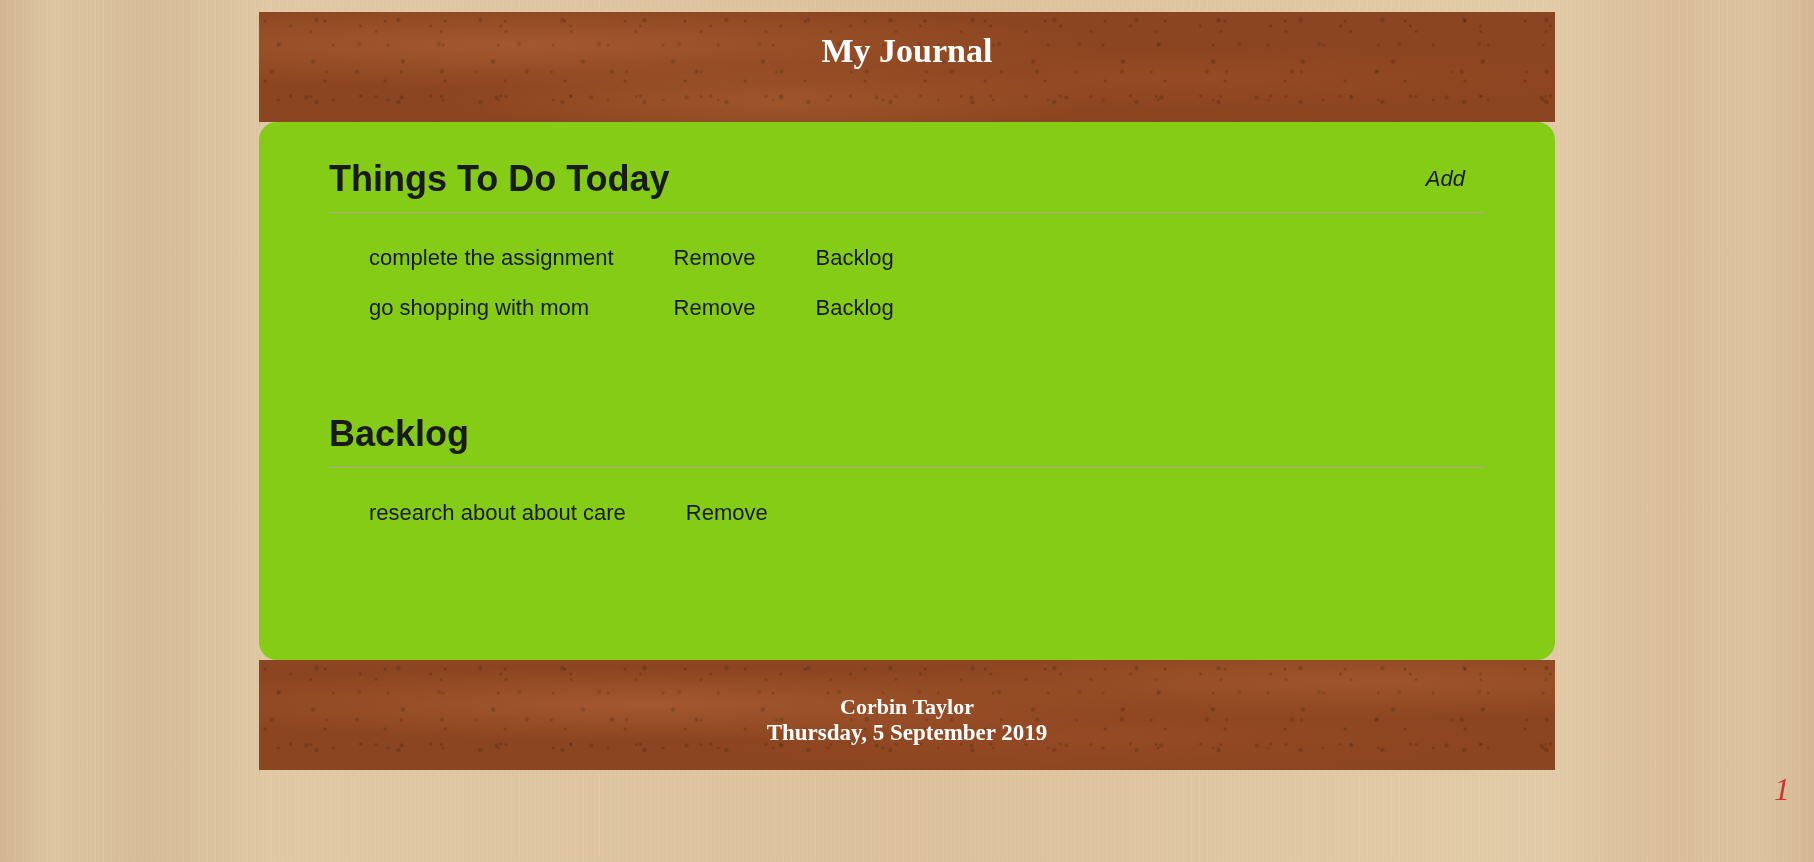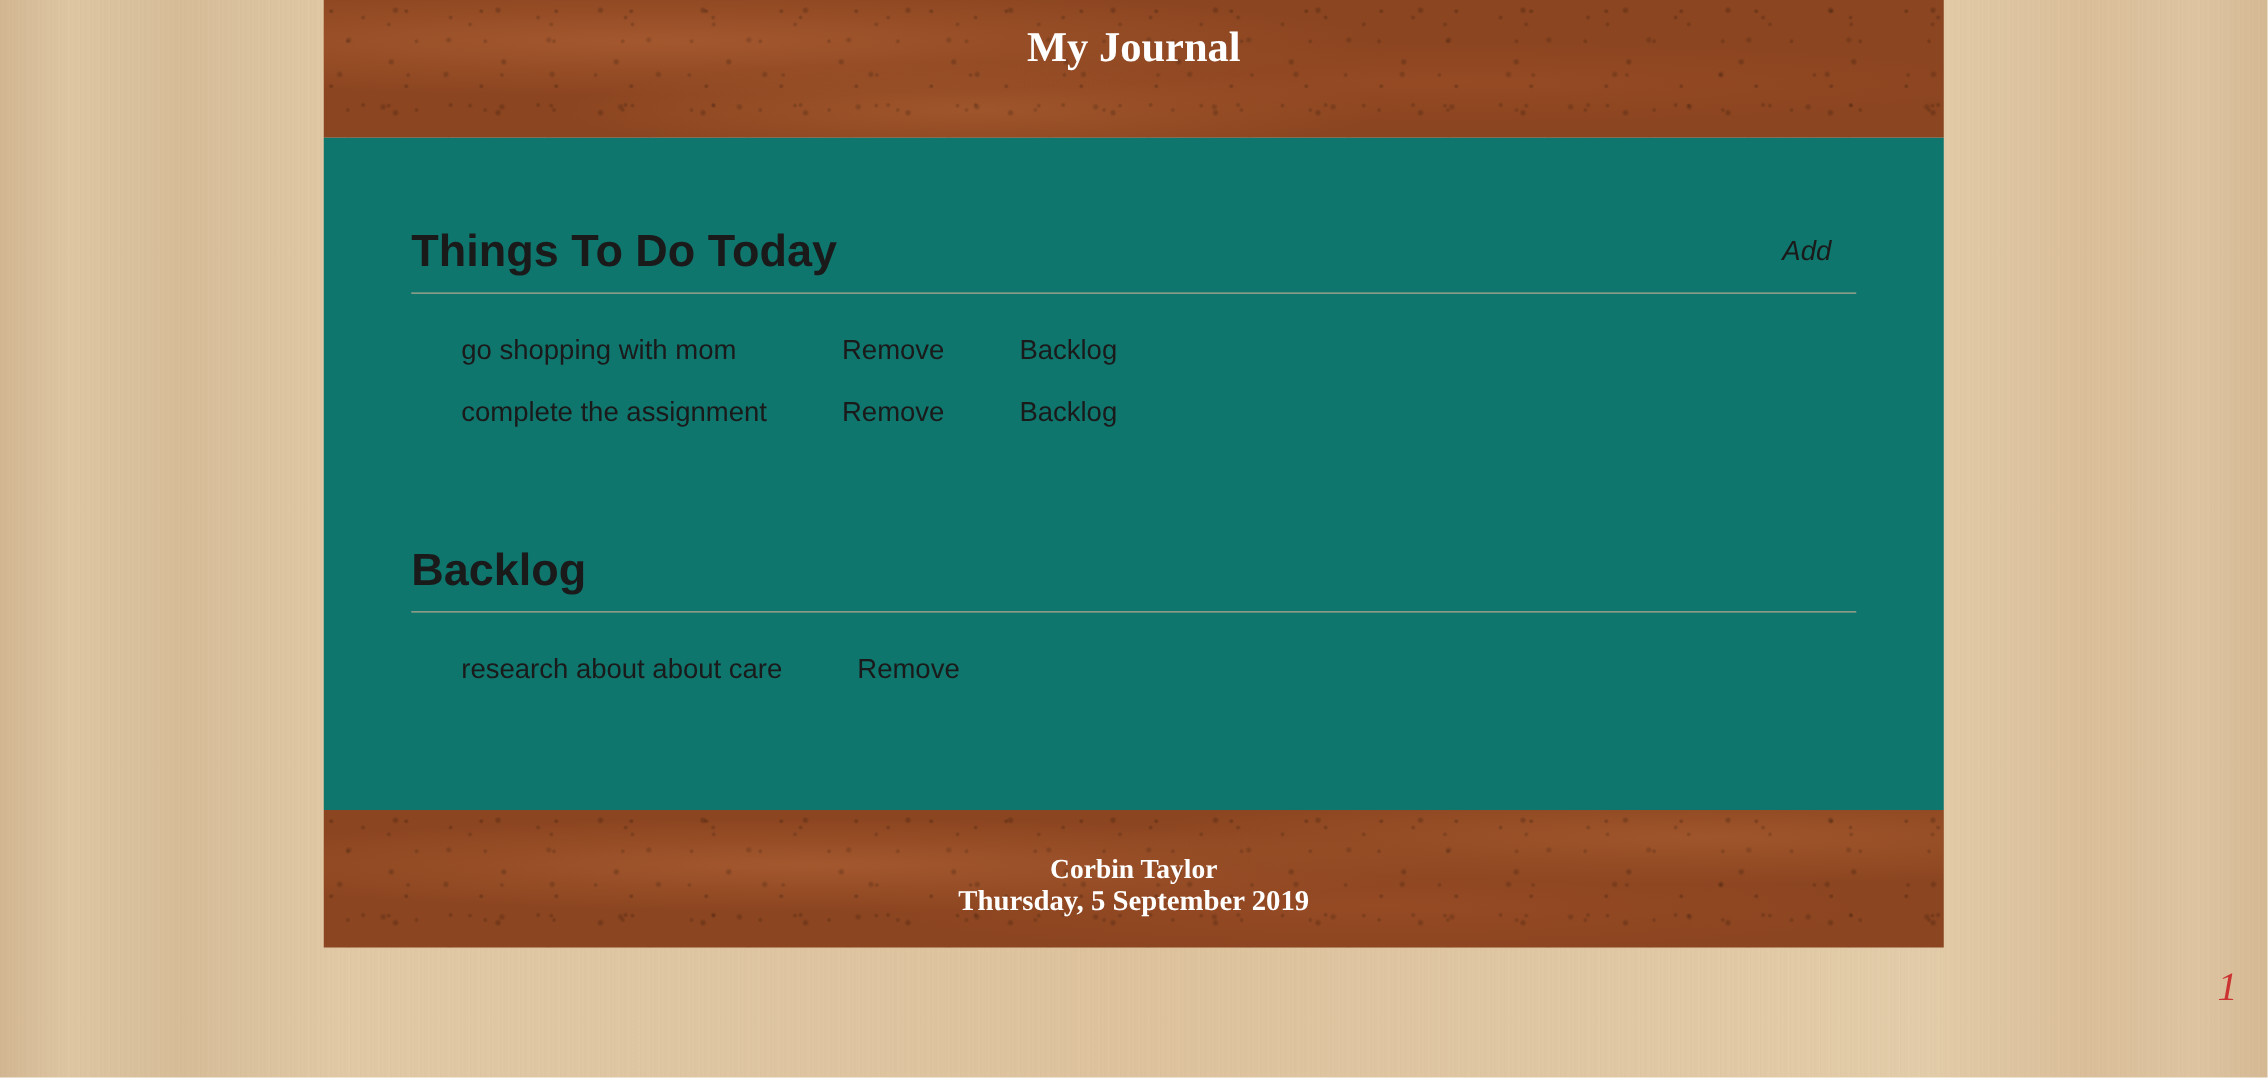--- a/index.html
+++ b/index.html
@@ -50,20 +50,21 @@
       background: 
         radial-gradient(ellipse at 20% 30%, rgba(180, 100, 55, 0.6) 0%, transparent 40%),
         radial-gradient(ellipse at 70% 60%, rgba(160, 80, 40, 0.5) 0%, transparent 35%),
         radial-gradient(ellipse at 40% 80%, rgba(190, 110, 60, 0.4) 0%, transparent 30%),
         #8b4520;
       position: relative;
       display: flex;
       align-items: flex-start;
       justify-content: center;
       padding-top: 20px;
+      margin-top: 12px;
     }
     
     
     .header::before, .footer::before {
       content: '';
       position: absolute;
       top: 0;
       left: 0;
       right: 0;
       bottom: 0;
@@ -86,23 +87,24 @@
     .header h1 {
       color: #ffffff;
       font-family: Georgia, "Times New Roman", serif;
       font-size: 34px;
       font-weight: bold;
       position: relative;
       z-index: 2;
     }
     
     .content {
-      background: #0f766e;
-      padding: 70px 70px 60px 70px;
+      background: #84cc16;
+      padding: 36px 70px 60px 70px;
       min-height: 538px;
+      border-radius: 18px;
     }
     
     .section-header {
       display: flex;
       justify-content: space-between;
       align-items: center;
       border-bottom: 1px solid #b0a890;
       padding-bottom: 12px;
       margin-bottom: 20px;
     }
@@ -201,26 +203,26 @@
 
     <div>
       <div class="section-header">
         <div class="section-title">Things To Do Today</div>
         <div class="add-link">Add</div>
       </div>
 
       <table class="task-table">
         <tbody>
             <tr>
-          <td class="task-text">go shopping with mom</td>
+          <td class="task-text">complete the assignment</td>
           <td class="task-action">Remove</td>
           <td class="task-action">Backlog</td>
         </tr>
         <tr>
-          <td class="task-text">complete the assignment</td>
+          <td class="task-text">go shopping with mom</td>
           <td class="task-action">Remove</td>
           <td class="task-action">Backlog</td>
         </tr>
       </tbody>
         </table>
     </div>
 
     <div class="backlog-section">
       <div class="section-header">
         <div class="section-title">Backlog</div>

